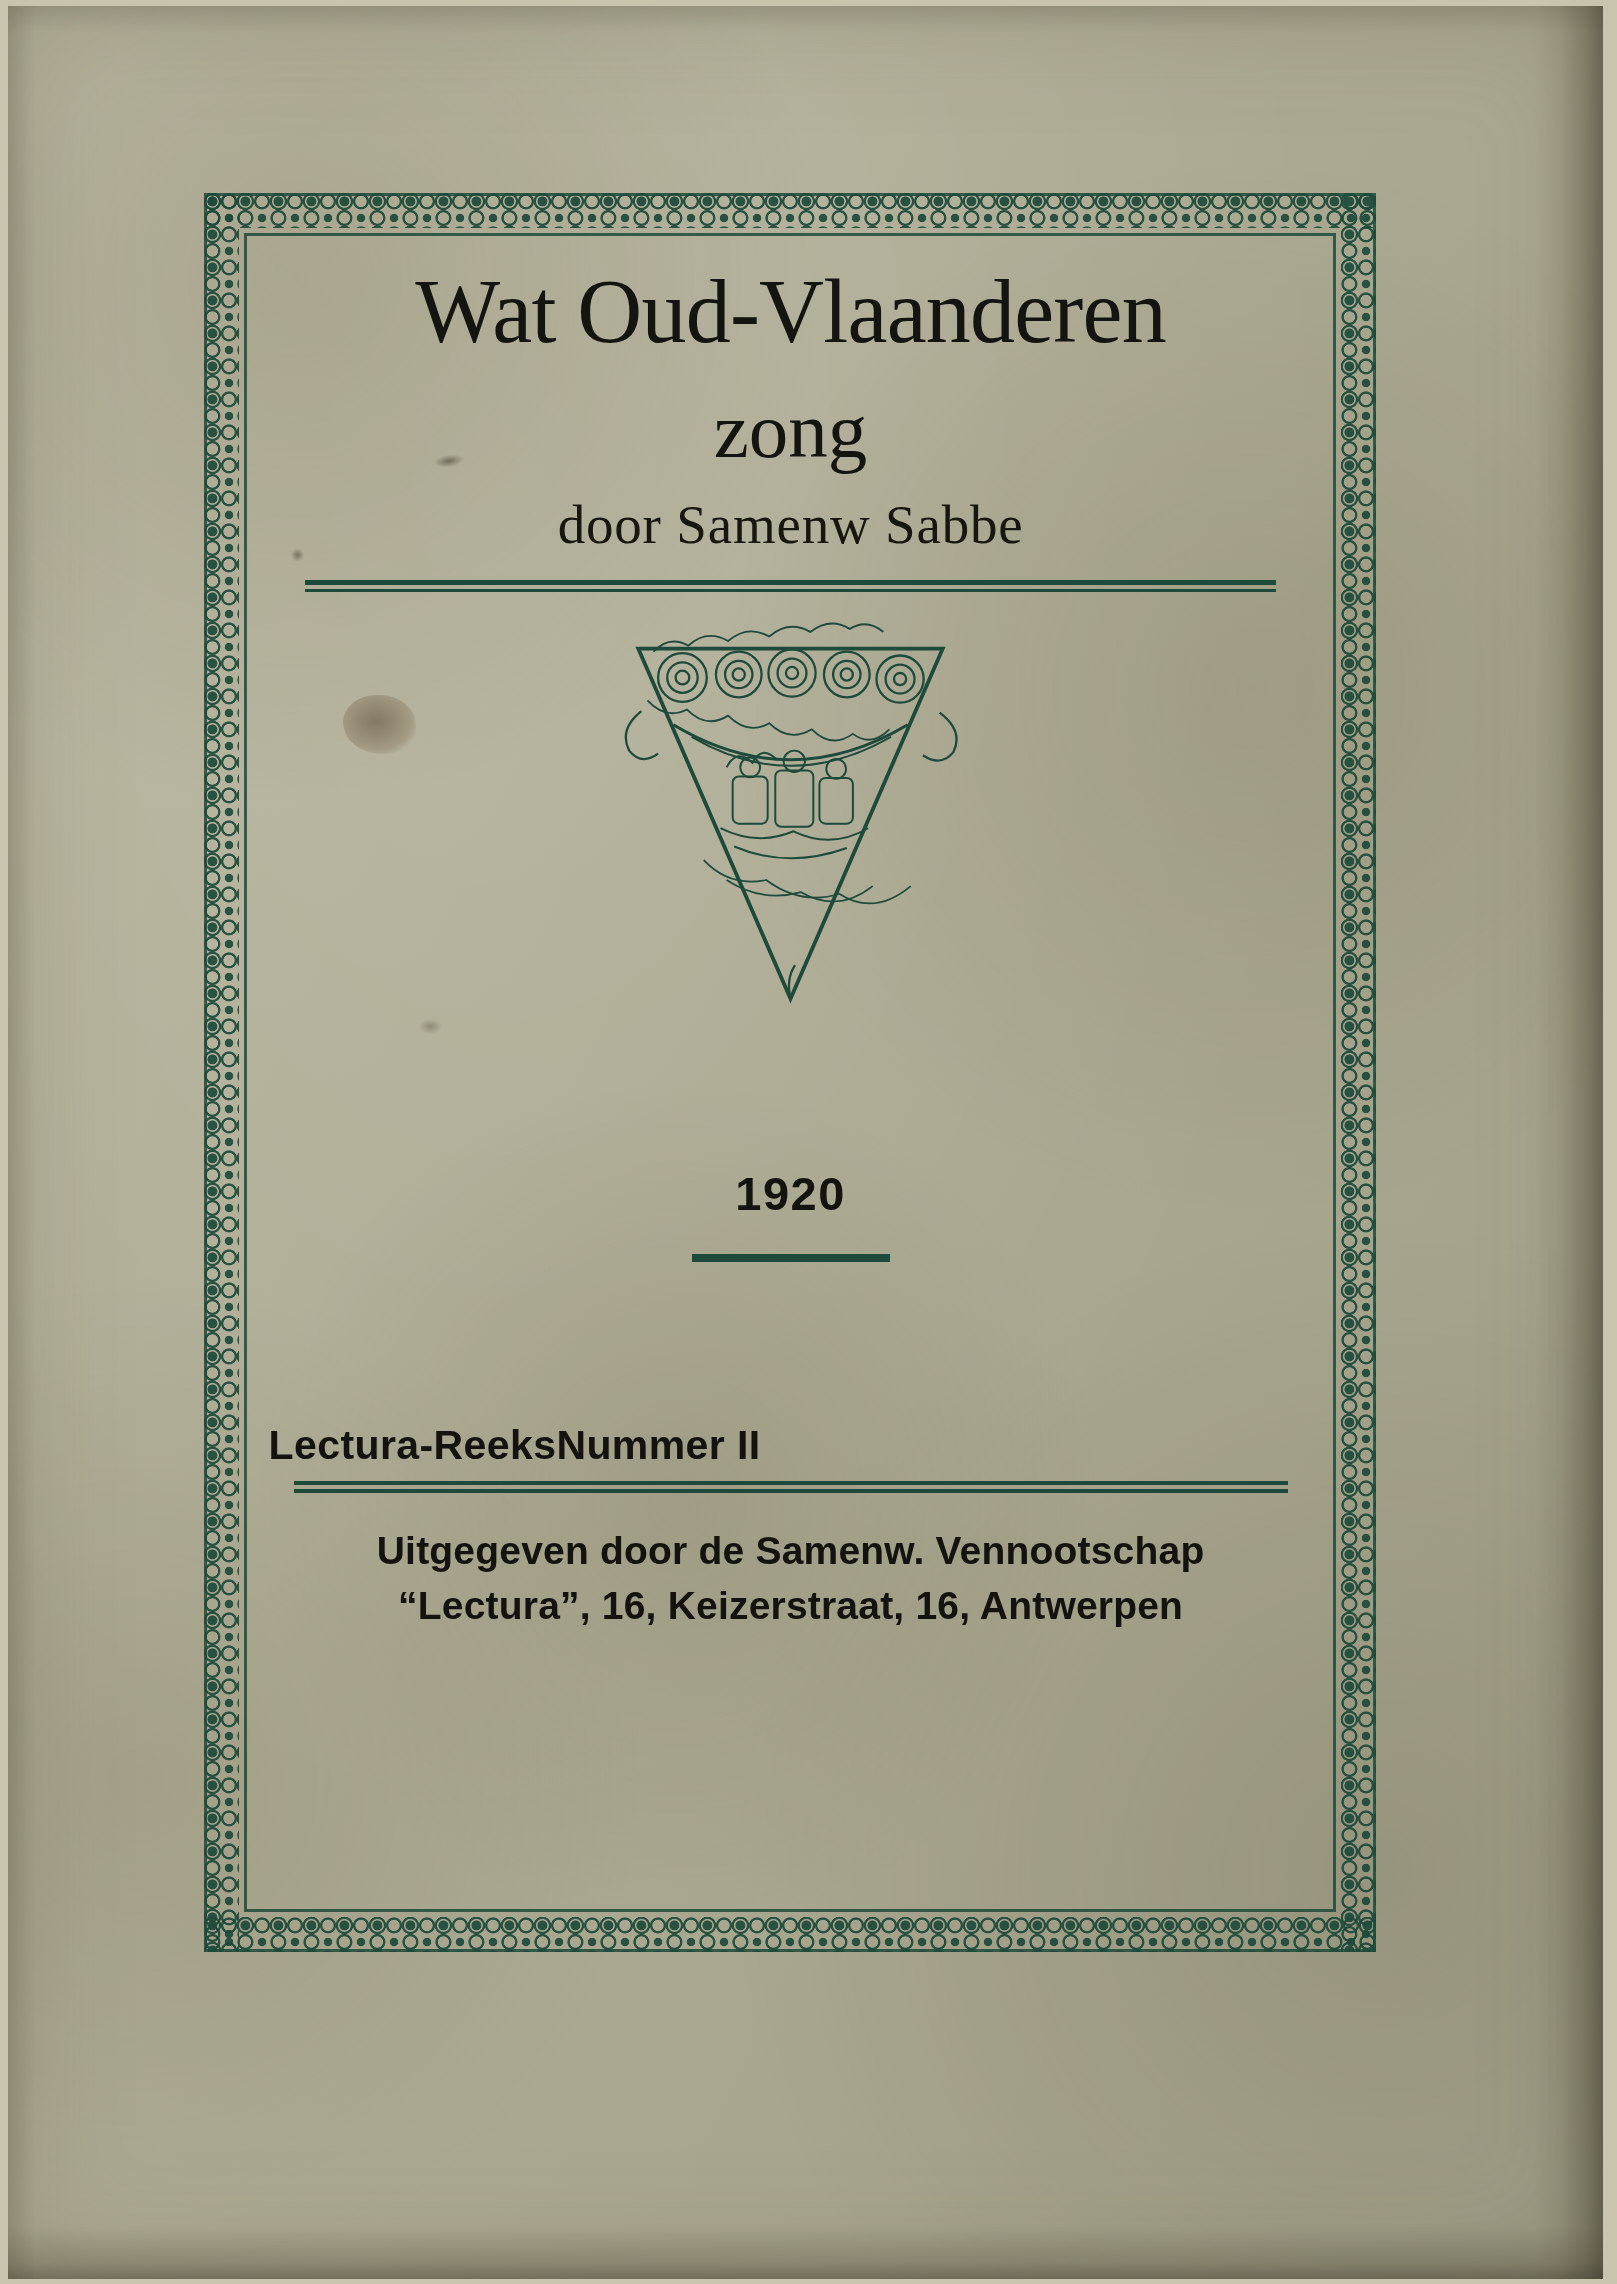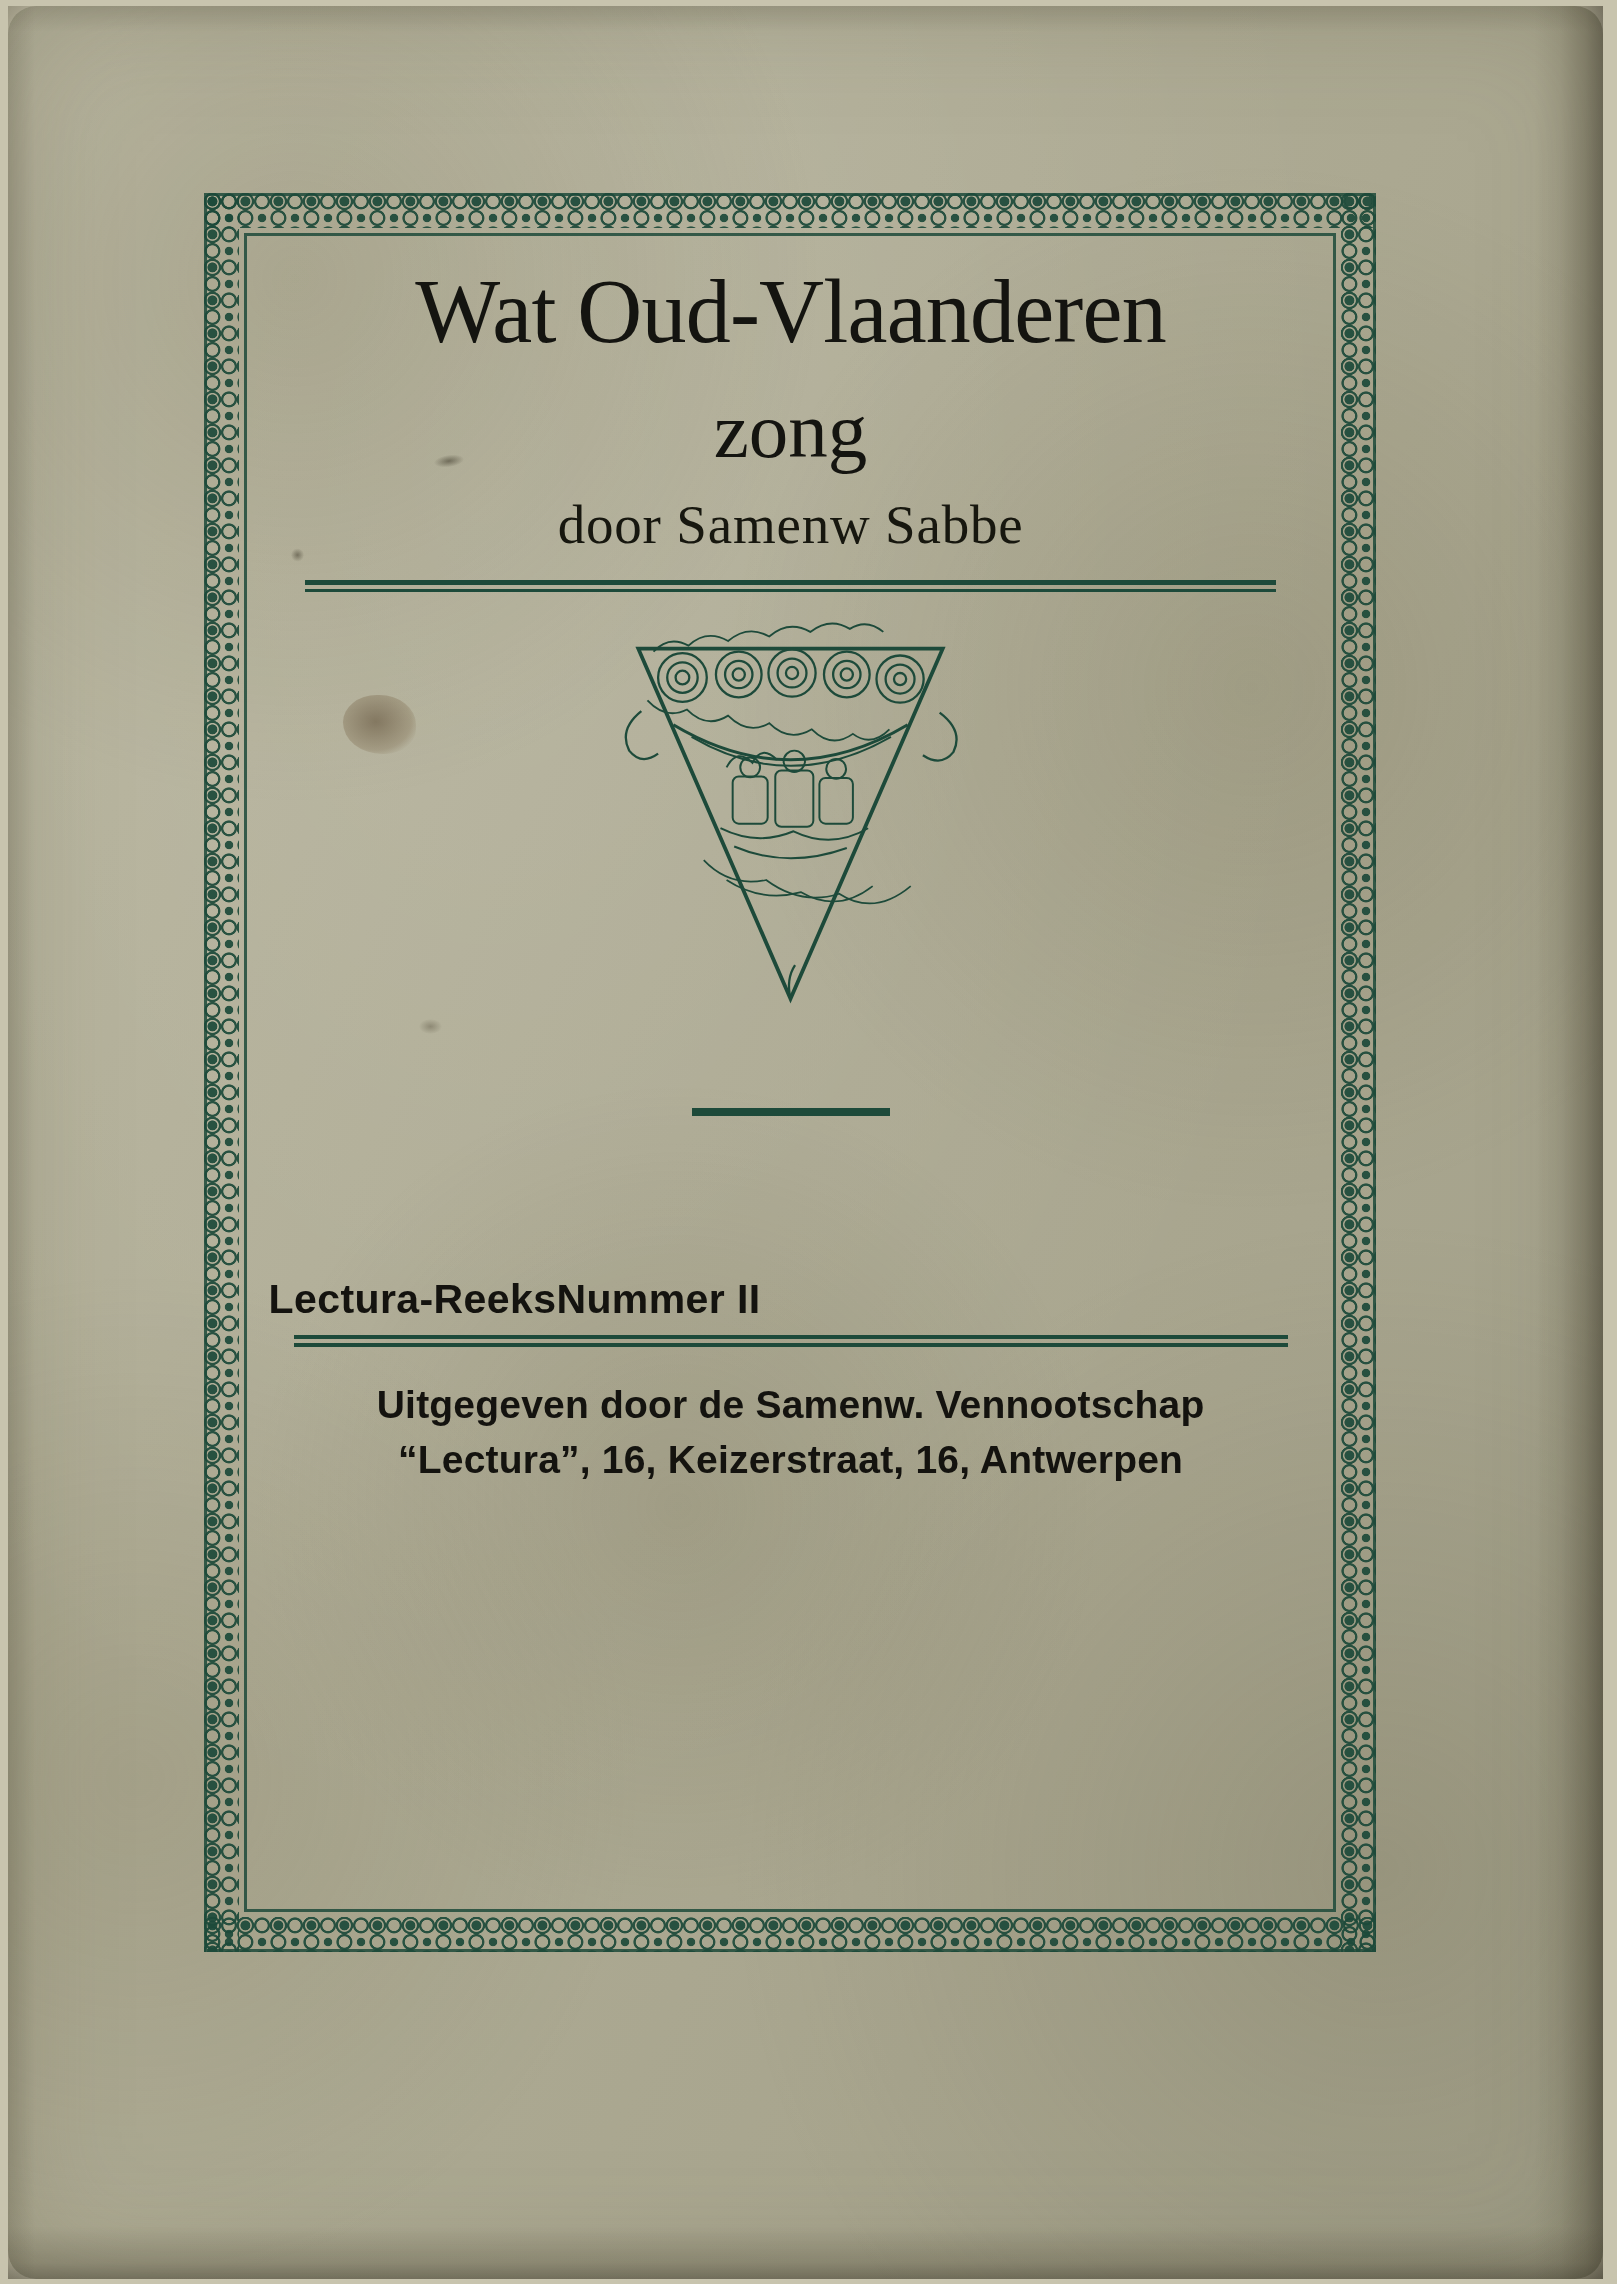--- a/index.html
+++ b/index.html
@@ -27,21 +27,20 @@
   .cover {
     position: absolute;
     left: 7.6px;
     top: 6px;
     width: 1595px;
     height: 2273px;
     background:
       radial-gradient(ellipse at 30% 20%, rgba(255,255,255,0.10), rgba(0,0,0,0.0) 55%),
       linear-gradient(115deg, #b9b6a0 0%, #b4b19a 18%, #adaa93 45%, #a8a58e 70%, #a2a08a 100%);
     box-shadow: inset 0 0 122px rgba(90,85,60,0.28);
-    border-radius: 28px;
   }
 
   
   .mottle {
     position: absolute;
     inset: 0;
     background:
       radial-gradient(circle at 18% 12%, rgba(150,145,115,0.22), transparent 22%),
       radial-gradient(circle at 78% 30%, rgba(160,155,125,0.18), transparent 26%),
       radial-gradient(circle at 42% 66%, rgba(145,140,110,0.18), transparent 24%),
@@ -361,20 +360,21 @@
               <path d="M236 344 q46 30 98 16 q48 28 94 -8"></path>
             </g>
 
             <path d="M124 122 q-30 24 -16 52 q16 20 38 4" stroke-width="3"></path>
             <path d="M516 124 q32 24 18 52 q-16 20 -40 4" stroke-width="3"></path>
             <path d="M320 500 q-6 -26 6 -44" stroke-width="3"></path>
           </g>
         </svg>
       </div>
 
+      <div class="year">1920</div>
       <div class="short-rule"></div>
 
       <div class="series-row">
         <span>Lectura-Reeks</span>
         <span>Nummer II</span>
       </div>
       <div class="rule-double2"></div>
 
       <div class="publisher">
         <div>Uitgegeven door de Samenw. Vennootschap</div>

